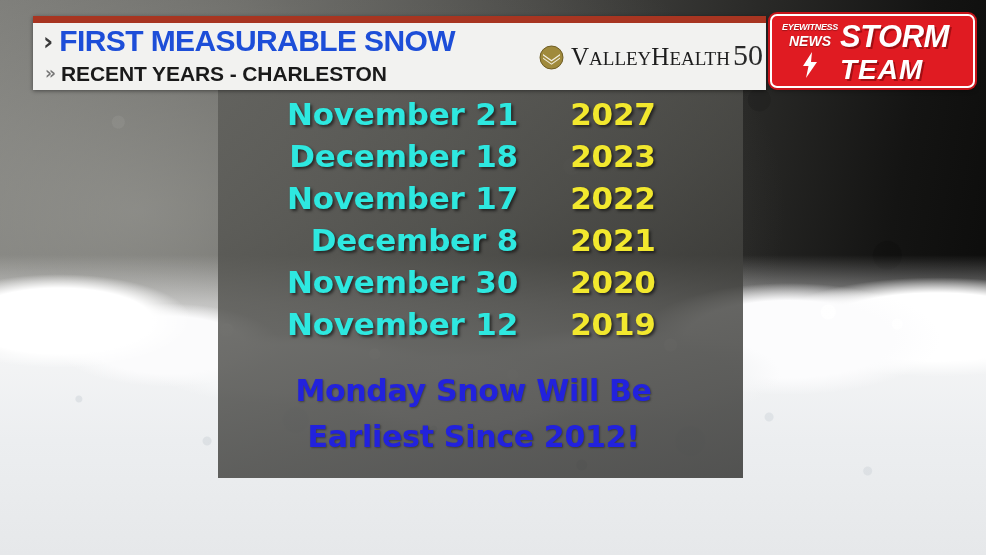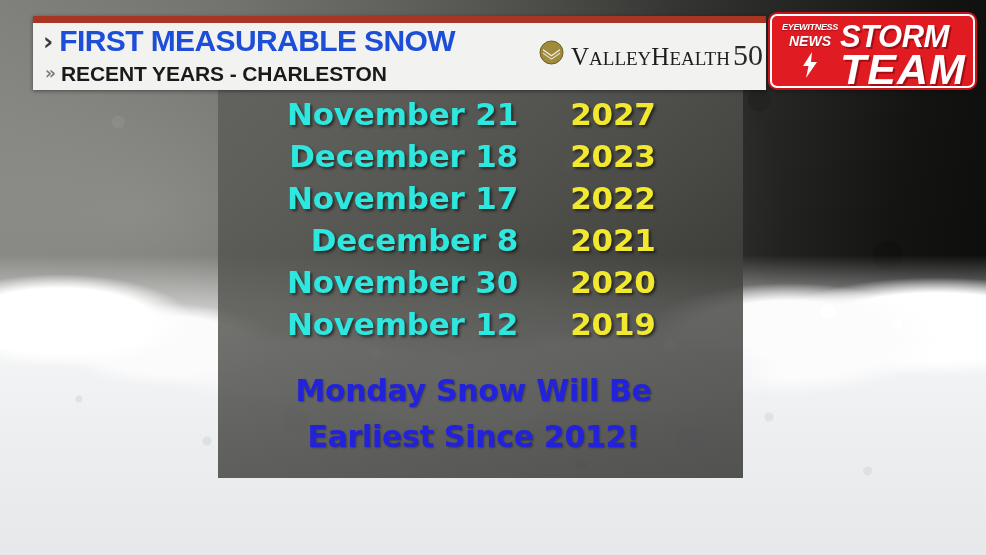--- a/index.html
+++ b/index.html
@@ -138,21 +138,21 @@
   }
   .title-sub {
     color:#1a1a1a; font-size:21px; font-weight:bold;
     font-family:"Liberation Sans", sans-serif;
     letter-spacing:-0.1px; line-height:1;
   }
 
   
   .vh-logo {
     position:absolute; left:506px; top:24px;
-    display:flex; align-items:flex-start; gap:7px;
+    display:flex; align-items:flex-end; gap:7px;
   }
   .vh-mark { width:25px; height:25px; flex:0 0 auto; }
   .vh-text {
     font-family:"Liberation Serif", serif;
     color:#1d1d1d;
     font-size:25px;
     line-height:1;
     white-space:nowrap;
   }
   .vh-text .sc { font-size:19px; }
@@ -183,21 +183,21 @@
   .storm-right {
     position:absolute; left:68px; top:4px; right:4px;
     text-align:left;
   }
   .storm-word {
     font-family:"Liberation Sans", sans-serif;
     color:#ffffff; font-weight:bold; font-style:italic;
     font-size:31px; line-height:33px; letter-spacing:-0.5px;
     text-shadow:2px 2px 0 rgba(150,12,16,0.85);
   }
-  .storm-word.team { font-size:43px; letter-spacing:1px; }
+  .storm-word.team { font-size:28px; letter-spacing:1px; }
 </style>
 </head>
 <body>
 
 <div id="stage">
 
   <div class="bg-grain"></div>
   <div class="snow-bank"></div>
   <div class="snow-crystals"></div>
   <div class="snow-flecks"></div>

